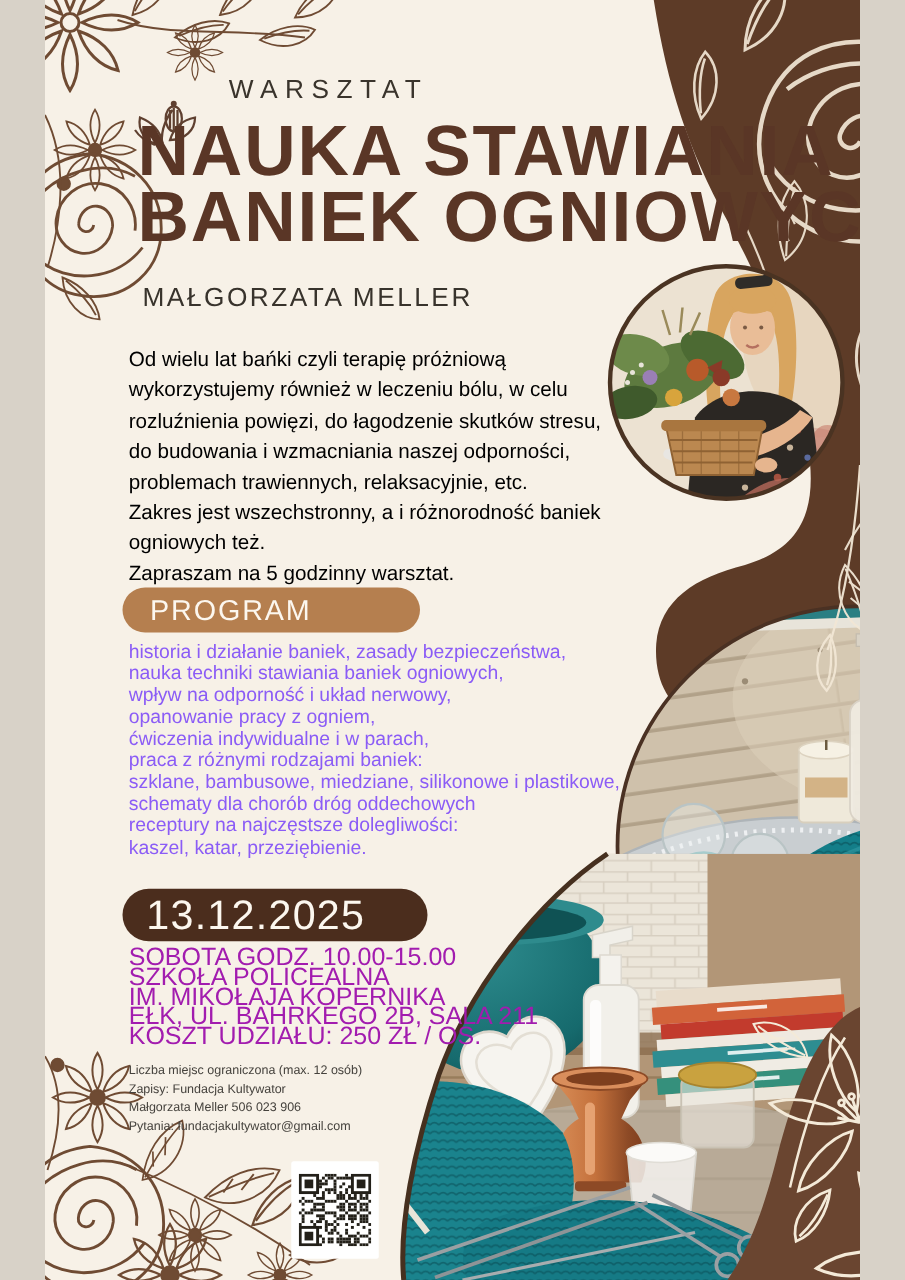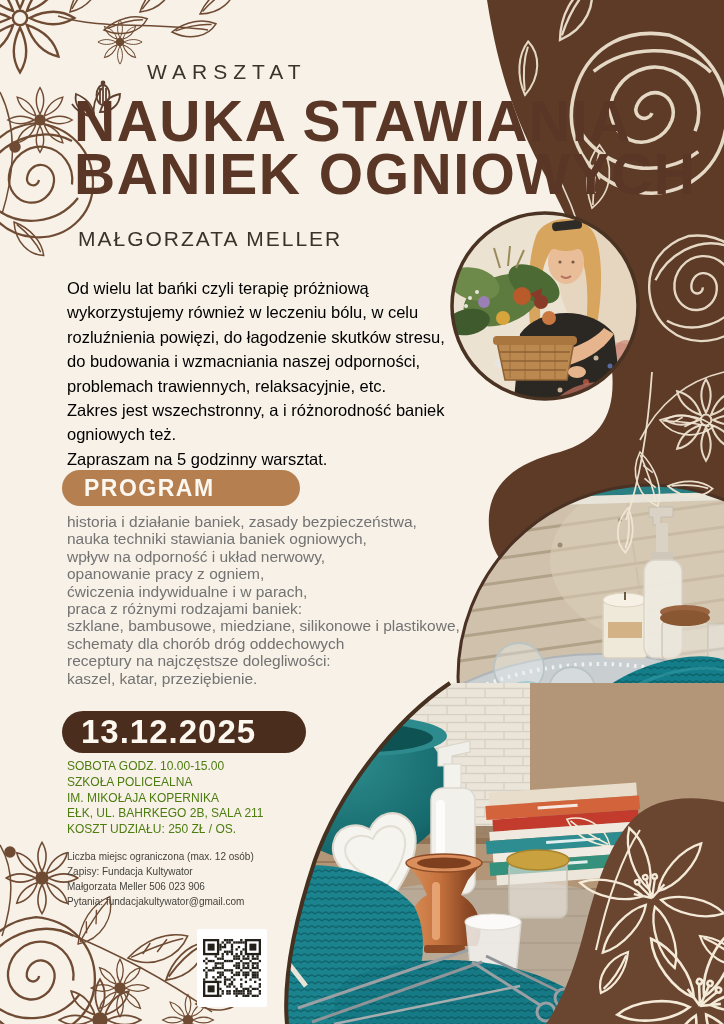--- a/index.html
+++ b/index.html
@@ -1,33 +1,33 @@
 <!DOCTYPE html>
 <html><head>
 <meta charset="utf-8">
 <style>
   html,body{margin:0;padding:0;background:#d8d2c8;}
   .poster{
-    position:relative;width:724px;height:1024px;overflow:hidden;
+    position:relative;width:652px;height:1024px;overflow:hidden;
     background:#f7f1e7;font-family:"Liberation Sans",sans-serif;margin:0 auto;
   }
   .art{position:absolute;left:0;top:0;width:724px;height:1024px;display:block;}
   .txt{position:absolute;white-space:nowrap;}
   .eyebrow{left:147px;top:60px;font-size:21px;letter-spacing:6px;color:#3a342c;font-weight:500;}
   .title{left:74px;top:95px;font-family:Liberation Sans, sans-serif;font-weight:700;color:#5a3626;
          font-size:57px;line-height:53px;letter-spacing:1.5px;}
   .presenter{left:78px;top:227px;font-size:21px;letter-spacing:2px;color:#38332c;}
   .intro{left:67px;top:276px;font-size:16.5px;line-height:24.4px;color:#000000;}
-  .pill{position:absolute;color:#fcf7ef;font-weight:700;}
+  .pill{position:absolute;color:#fcf7ef;font-weight:400;}
   .pill-program{left:62px;top:470px;width:238px;height:36px;border-radius:18px;background:#b57f4f;
          font-size:23px;line-height:36px;letter-spacing:1.5px;padding-left:22px;box-sizing:border-box;}
   .pill-date{left:62px;top:711px;width:244px;height:42px;border-radius:21px;background:#4b2d1d;
          font-size:33px;line-height:42px;letter-spacing:1px;padding-left:19px;box-sizing:border-box;}
-  .program-list{left:67px;top:513px;font-size:15.5px;line-height:17.4px;color:#737373;}
-  .details{left:67px;top:759px;font-size:12px;line-height:15.8px;color:#4d7c0f;font-weight:500;}
+  .program-list{left:67px;top:513px;font-size:15.5px;line-height:17.4px;color:#8b5cf6;}
+  .details{left:67px;top:759px;font-size:20px;line-height:15.8px;color:#a21caf;font-weight:500;}
   .contact{left:67px;top:849px;font-size:10px;line-height:15px;color:#45423d;}
   .qr-box{position:absolute;left:197px;top:929px;width:70px;height:78px;background:#ffffff;
           border-radius:2px;display:flex;align-items:center;justify-content:center;}
   .qr-box svg{width:58px;height:58px;display:block;}
 </style>
 </head>
 <body>
 
 <div class="poster">
 

